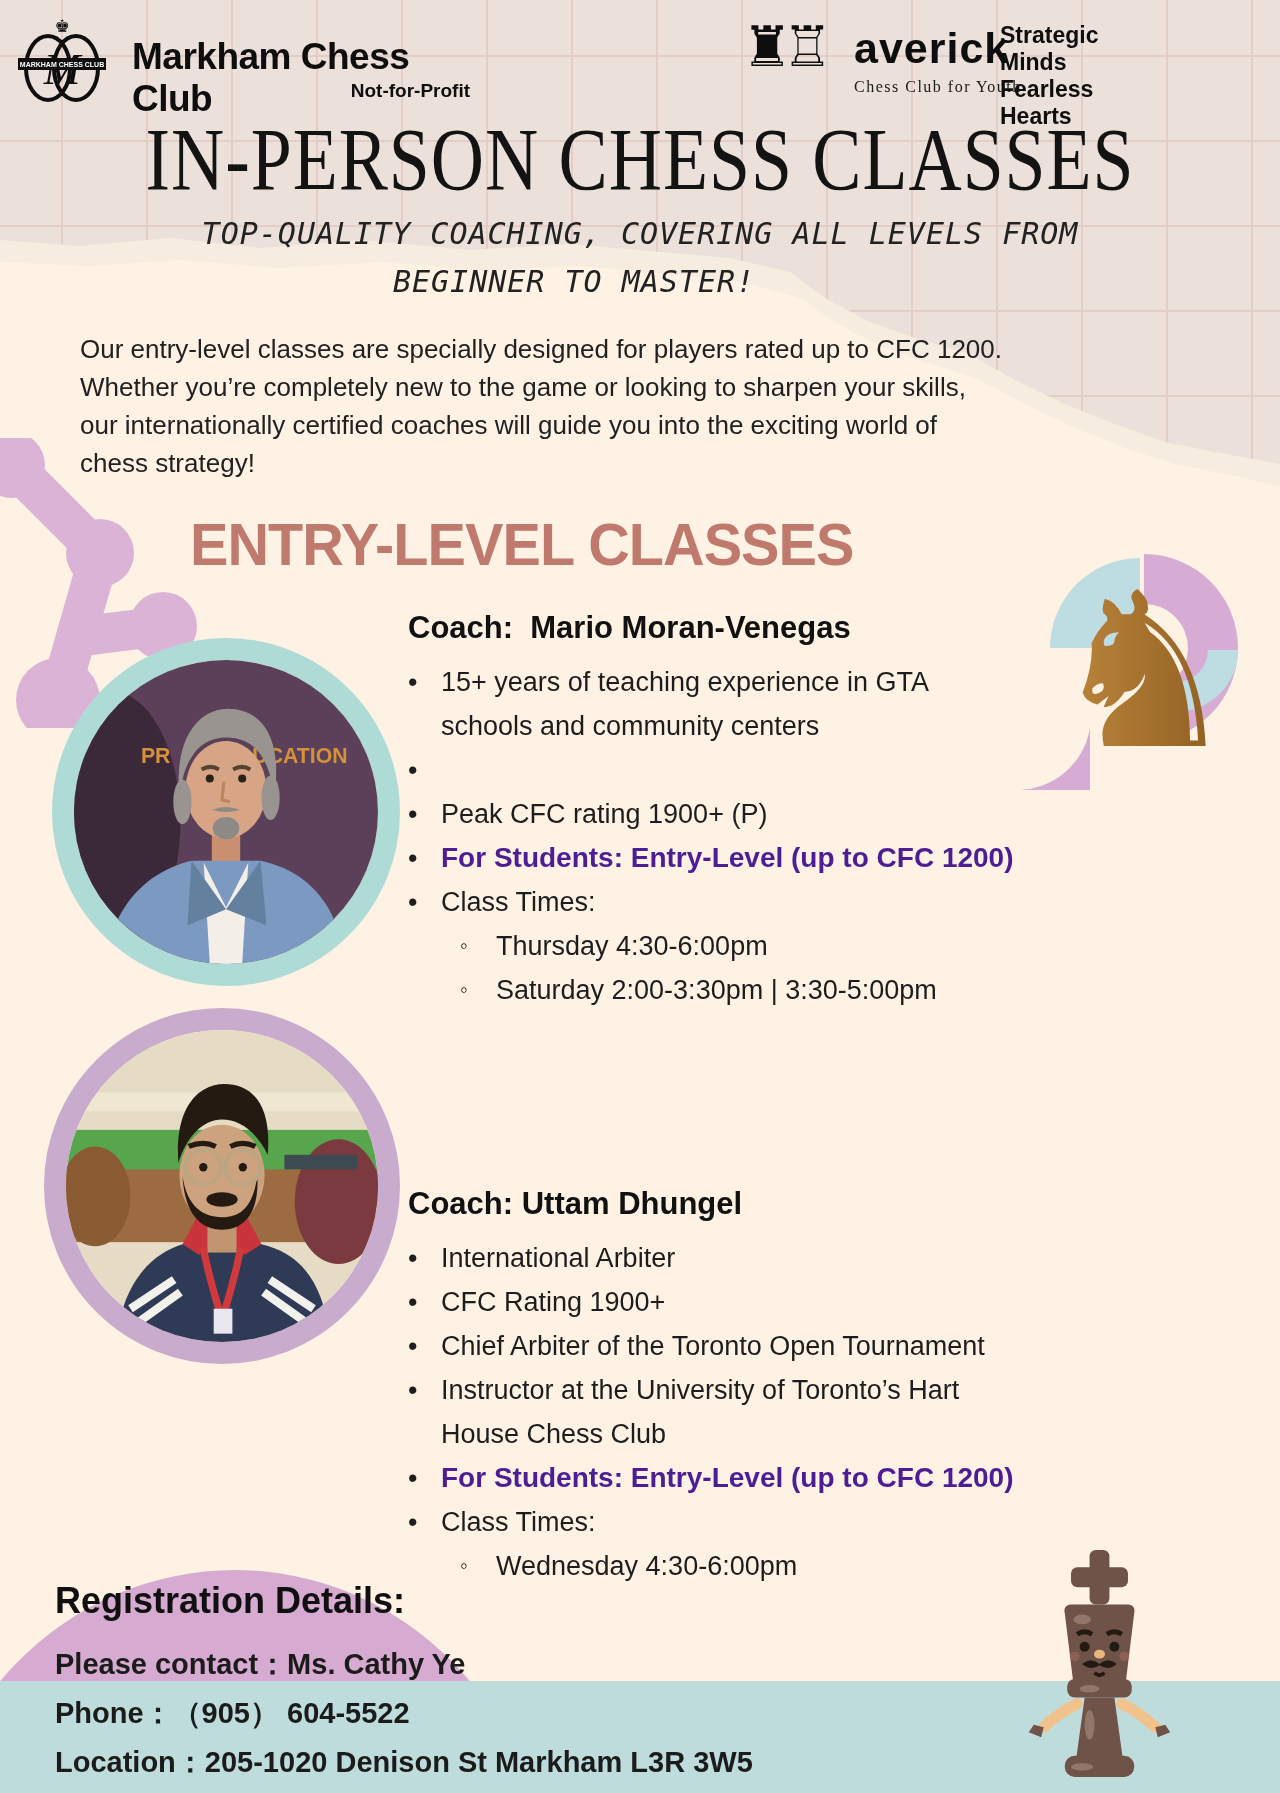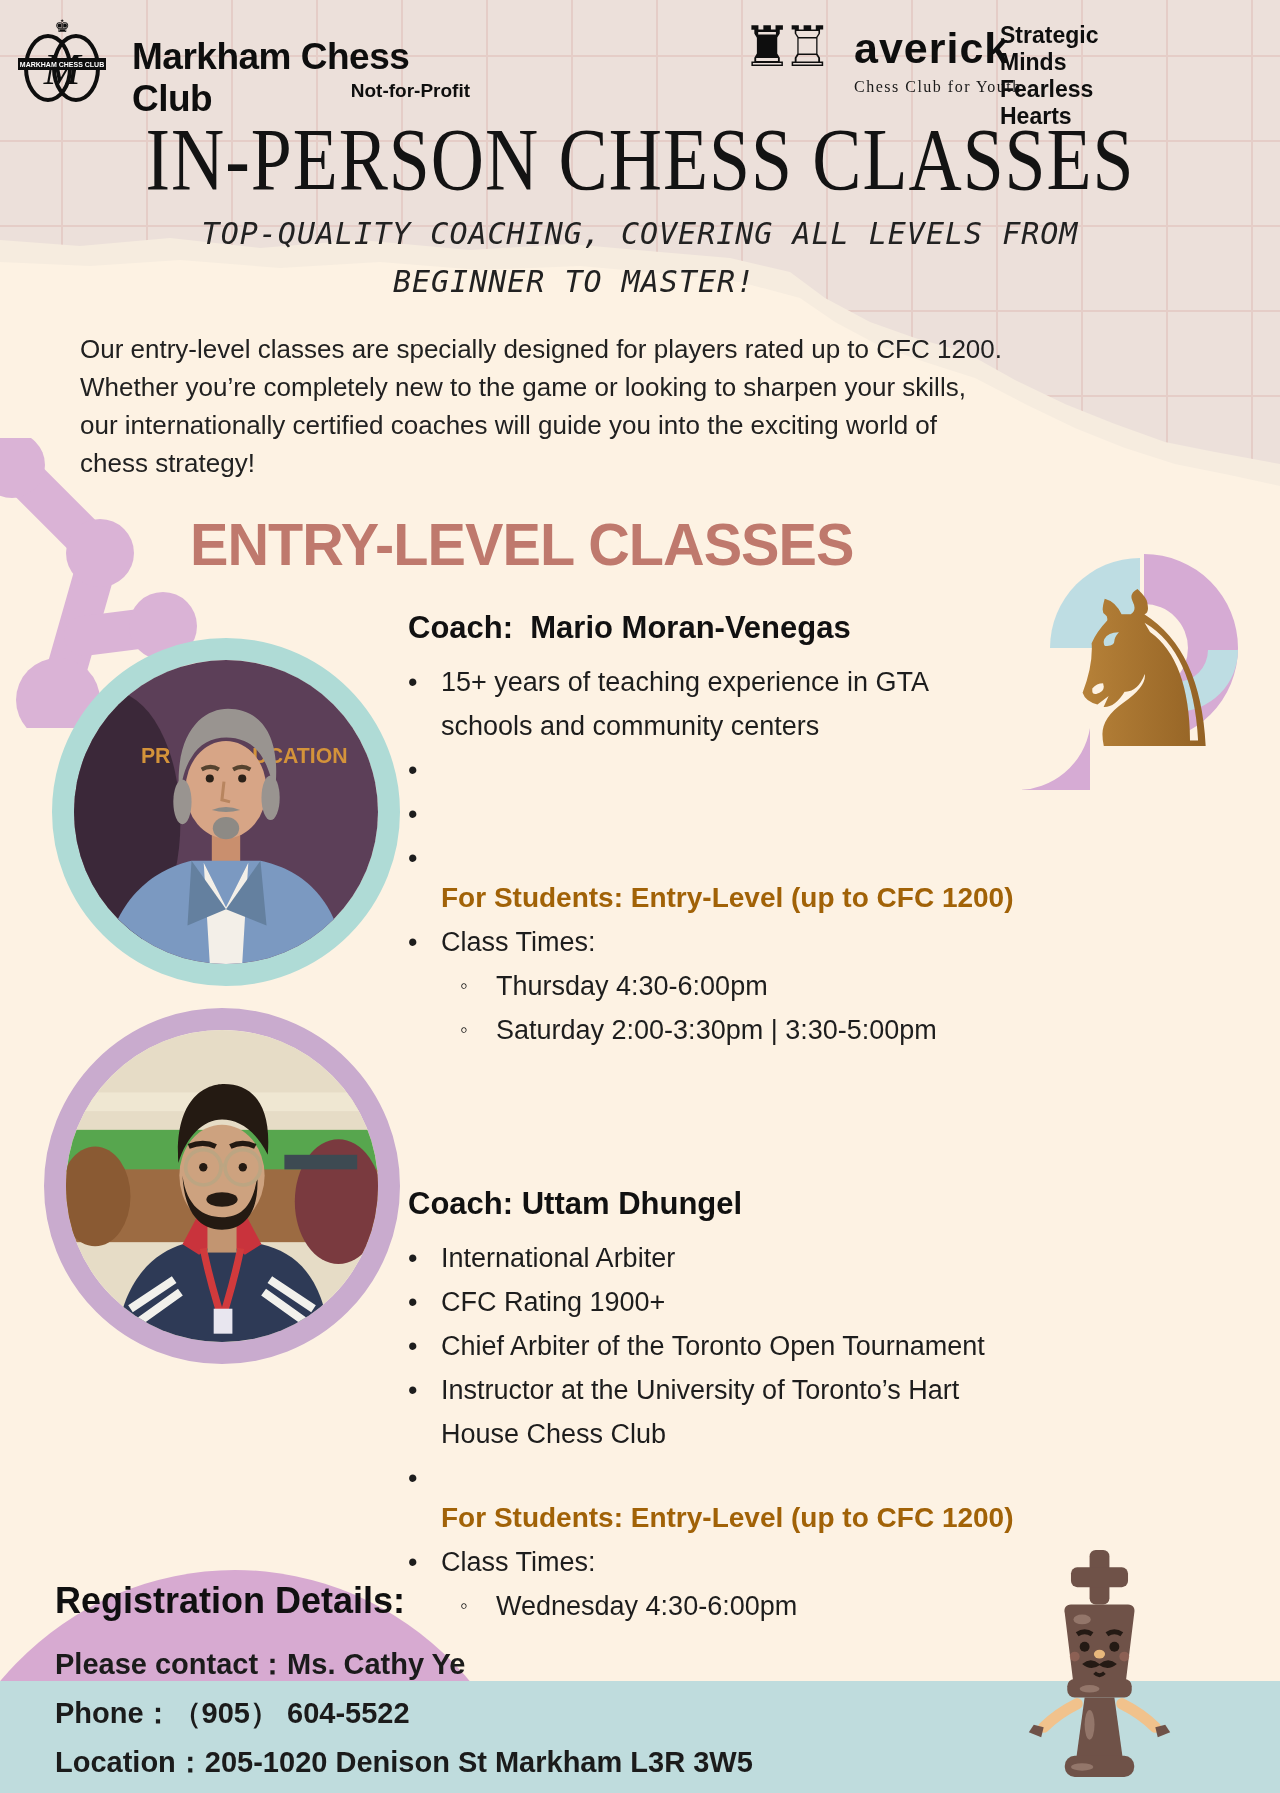--- a/index.html
+++ b/index.html
@@ -50,21 +50,21 @@
   
   .coach{left:408px;width:730px;}
   .coach-h{font-size:31px;font-weight:800;color:#111;}
   .c1{top:610px;}
   .c2{top:1186px;}
   .blist{margin-top:14px;}
   .brow{display:flex;font-size:27px;line-height:44px;color:#1d1d1d;}
   .bdot{width:33px;flex:none;}
   .srow{display:flex;font-size:27px;line-height:44px;color:#1d1d1d;margin-left:52px;}
   .sdot{width:36px;flex:none;font-size:22px;}
-  .hl{font-weight:800;color:#a16207;font-size:28px;margin-top:40px;}
+  .hl{font-weight:800;color:#4c1d95;font-size:28px;}
 
   
   .dome{left:-75px;top:1570px;width:620px;height:640px;border-radius:50%;background:#d7aad1;}
   .band{left:0;top:1681px;width:1280px;height:112px;background:#bfdcdd;}
   .reg-h{left:55px;top:1580px;font-size:36px;font-weight:800;color:#101010;}
   .reg-l{left:55px;font-size:29px;font-weight:600;color:#1b1b1b;text-align:center;}
   .reg-contact{top:1645px;}
   .reg-phone{top:1694px;}
   .reg-loc{top:1743px;}
   .king{left:1012px;top:1545px;width:175px;height:248px;}
@@ -171,20 +171,21 @@
     <div class="brow">
         <span class="bdot">•</span>
         <span class="t">15+ years of teaching experience in GTA
 schools and community centers</span>
       </div>
     <div class="brow">
         <span class="bdot">•</span>
       </div>
     <div class="brow">
         <span class="bdot">•</span>
+        <span class="t">Peak CFC rating 1900+ (P)</span>
       </div>
     <div class="brow">
         <span class="bdot">•</span>
         <span class="t hl">For Students: Entry-Level (up to CFC 1200)</span>
       </div>
     <div class="brow">
         <span class="bdot">•</span>
         <span class="t">Class Times:</span>
       </div>
     <div class="srow">

